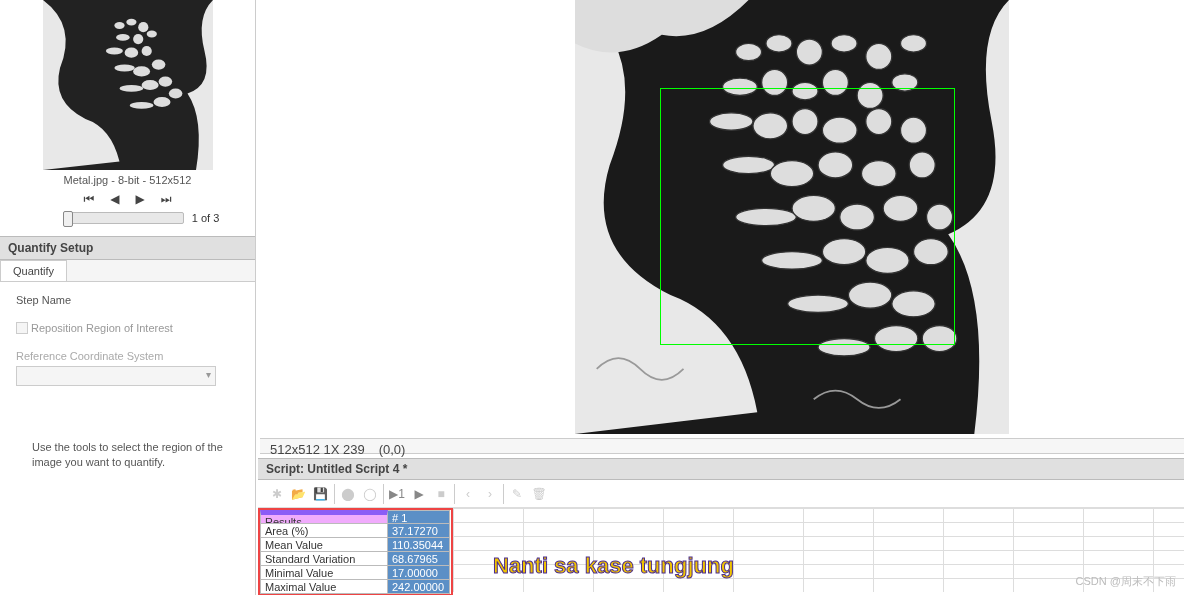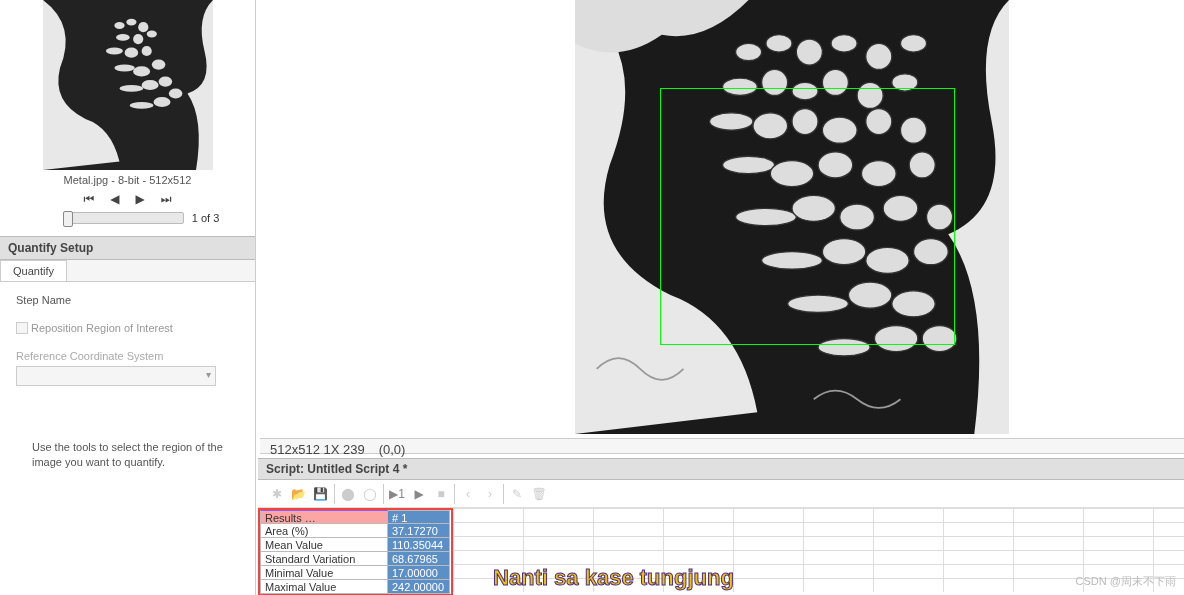--- a/index.html
+++ b/index.html
@@ -35,25 +35,25 @@
   .script-header { background: #e0e0e0; border-top: 1px solid #bbb; border-bottom: 1px solid #bbb; padding: 3px 8px; font-weight: bold; font-size: 12px; color: #444; }
   .toolbar { display: flex; align-items: center; gap: 0; padding: 4px 6px; border-bottom: 1px solid #ddd; height: 28px; }
   .tb-group { display: flex; align-items: center; gap: 8px; padding: 0 6px; border-right: 1px solid #ccc; height: 20px; }
   .tb-group:last-child { border-right: none; }
   .tb-icon { width: 14px; height: 14px; display: inline-flex; align-items: center; justify-content: center; color: #888; font-size: 12px; }
   .tb-icon.dim { color: #ccc; }
   .results-wrap { position: relative; border: 2px solid #e44; width: 195px; margin-left: 0; }
   .res-row { display: flex; height: 14px; line-height: 14px; }
   .res-cell-l { width: 128px; border: 1px solid #bbb; border-top: none; padding-left: 4px; background: #fff; overflow: hidden; white-space: nowrap; }
   .res-cell-r { width: 62px; border: 1px solid #bbb; border-left: none; border-top: none; padding-left: 4px; overflow: hidden; white-space: nowrap; }
-  .hdr .res-cell-l { background: #fca5a5; border-top: 1px solid #8b5cf6; }
+  .hdr .res-cell-l { background: #f0abfc; border-top: 5px solid #8b5cf6; }
   .hdr .res-cell-r { background: #5b8fc6; color: #fff; border-top: 1px solid #bbb; }
   .val .res-cell-r { background: #5b8fc6; color: #fff; }
   .watermark { position: absolute; right: 8px; bottom: 6px; color: #bbb; font-size: 11px; }
-  .song { position: absolute; left: 493px; bottom: 4px; font-family: "Segoe UI", sans-serif; font-size: 22px; font-weight: 600; color: #f0c400; -webkit-text-stroke: 1px #4a2c8f; }
+  .song { position: absolute; left: 493px; bottom: 16px; font-family: "Segoe UI", sans-serif; font-size: 22px; font-weight: 600; color: #f0c400; -webkit-text-stroke: 1px #4a2c8f; }
 </style>
 </head>
 <body>
 
 <div class="left-panel">
   <div class="thumb-area">
     <div class="thumb">
       <svg viewBox="0 0 100 100" preserveAspectRatio="xMidYMid slice">
         <rect width="100" height="100" fill="#222"></rect>
         <path d="M0 0 Q20 15 10 40 Q5 60 25 70 Q40 75 45 95 L0 100 Z" fill="#e8e8e8"></path>

